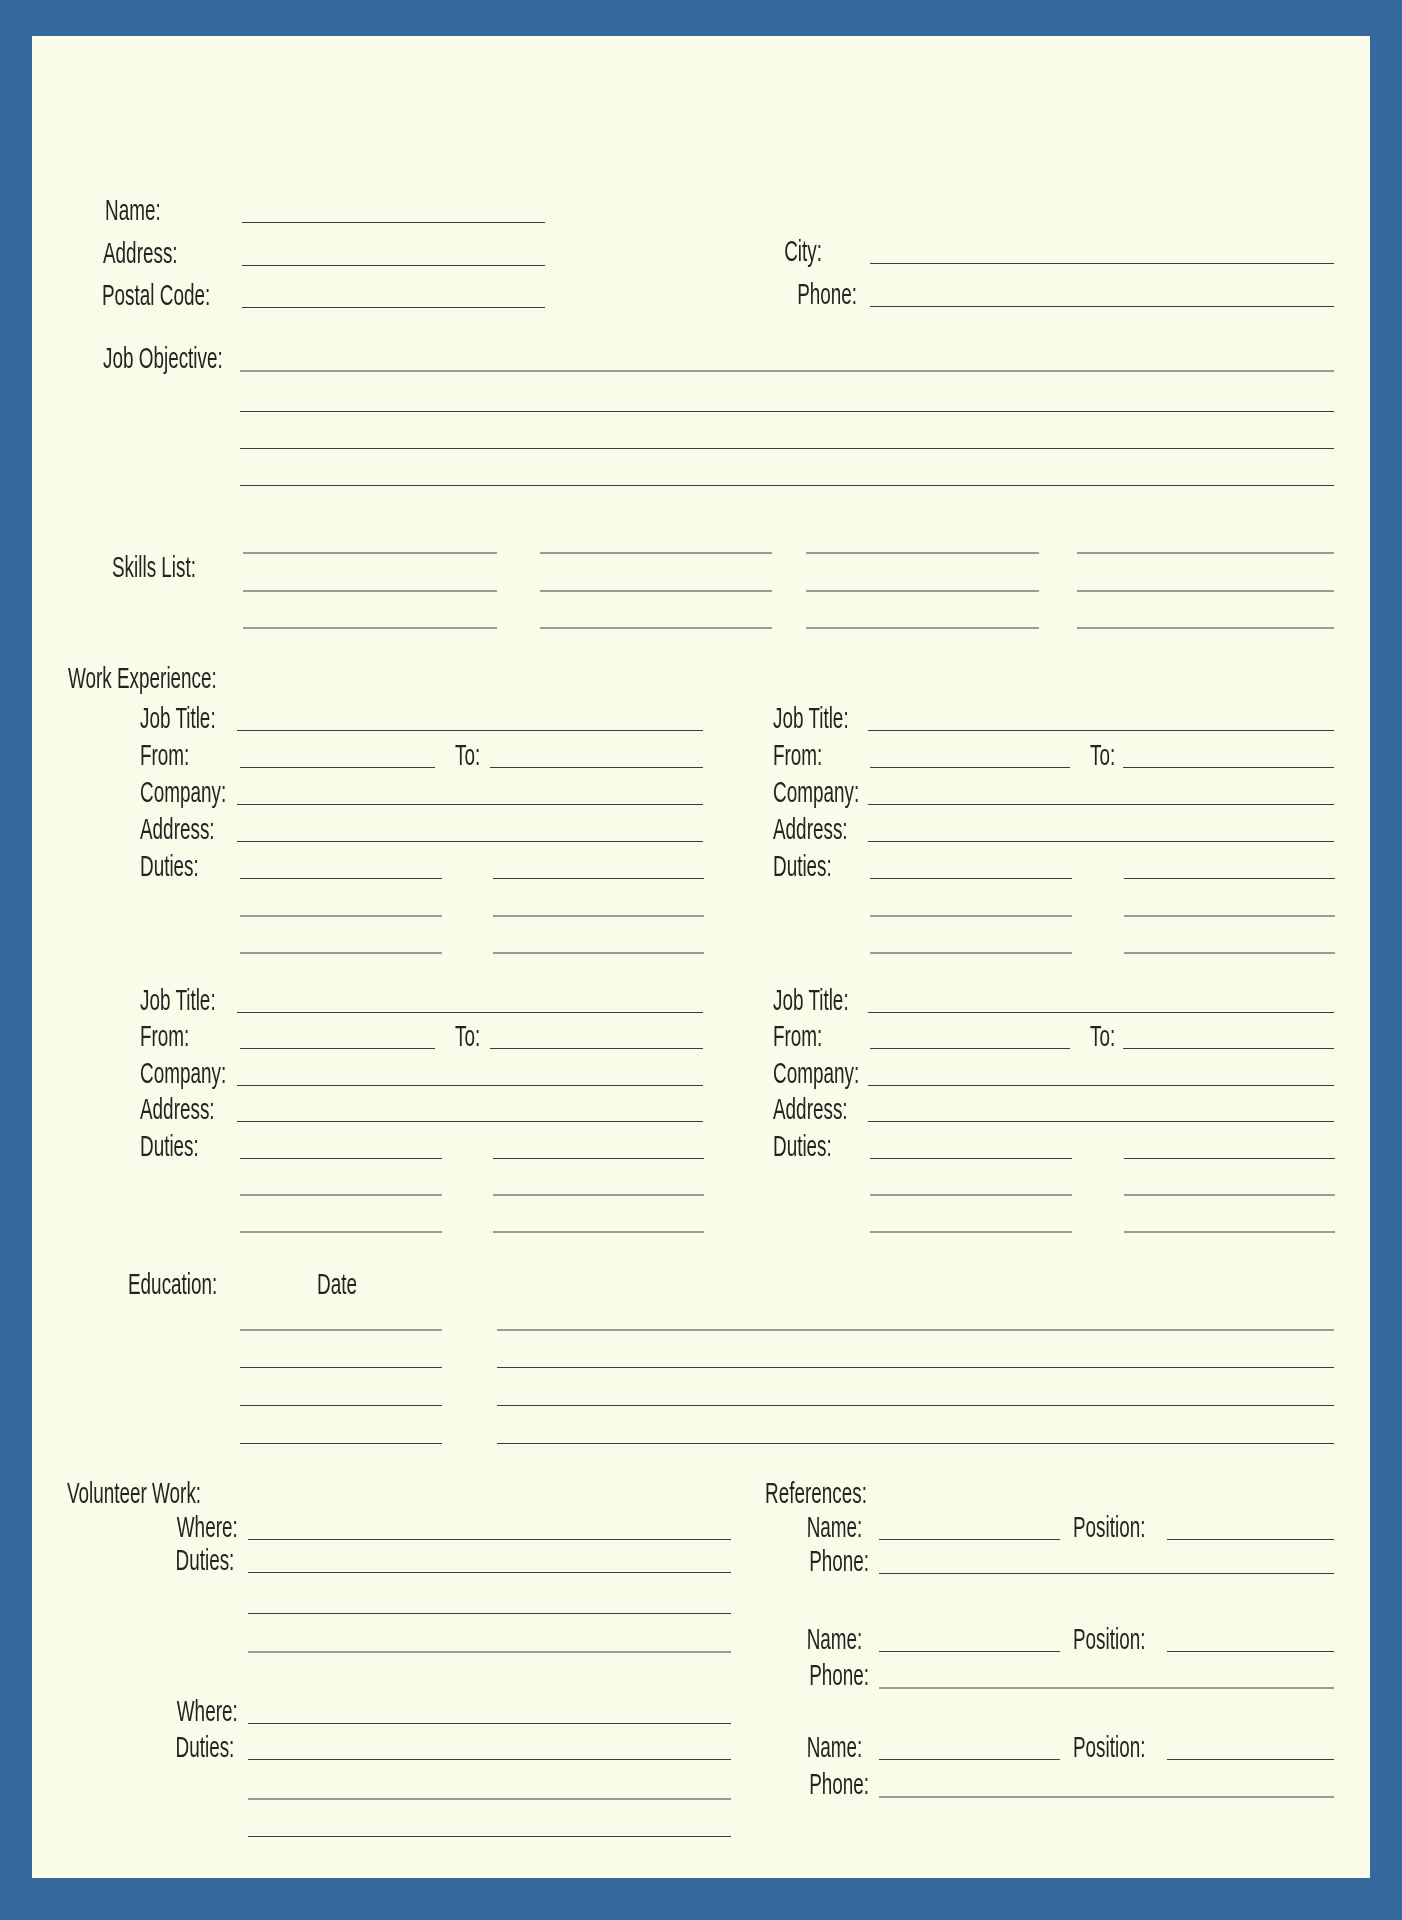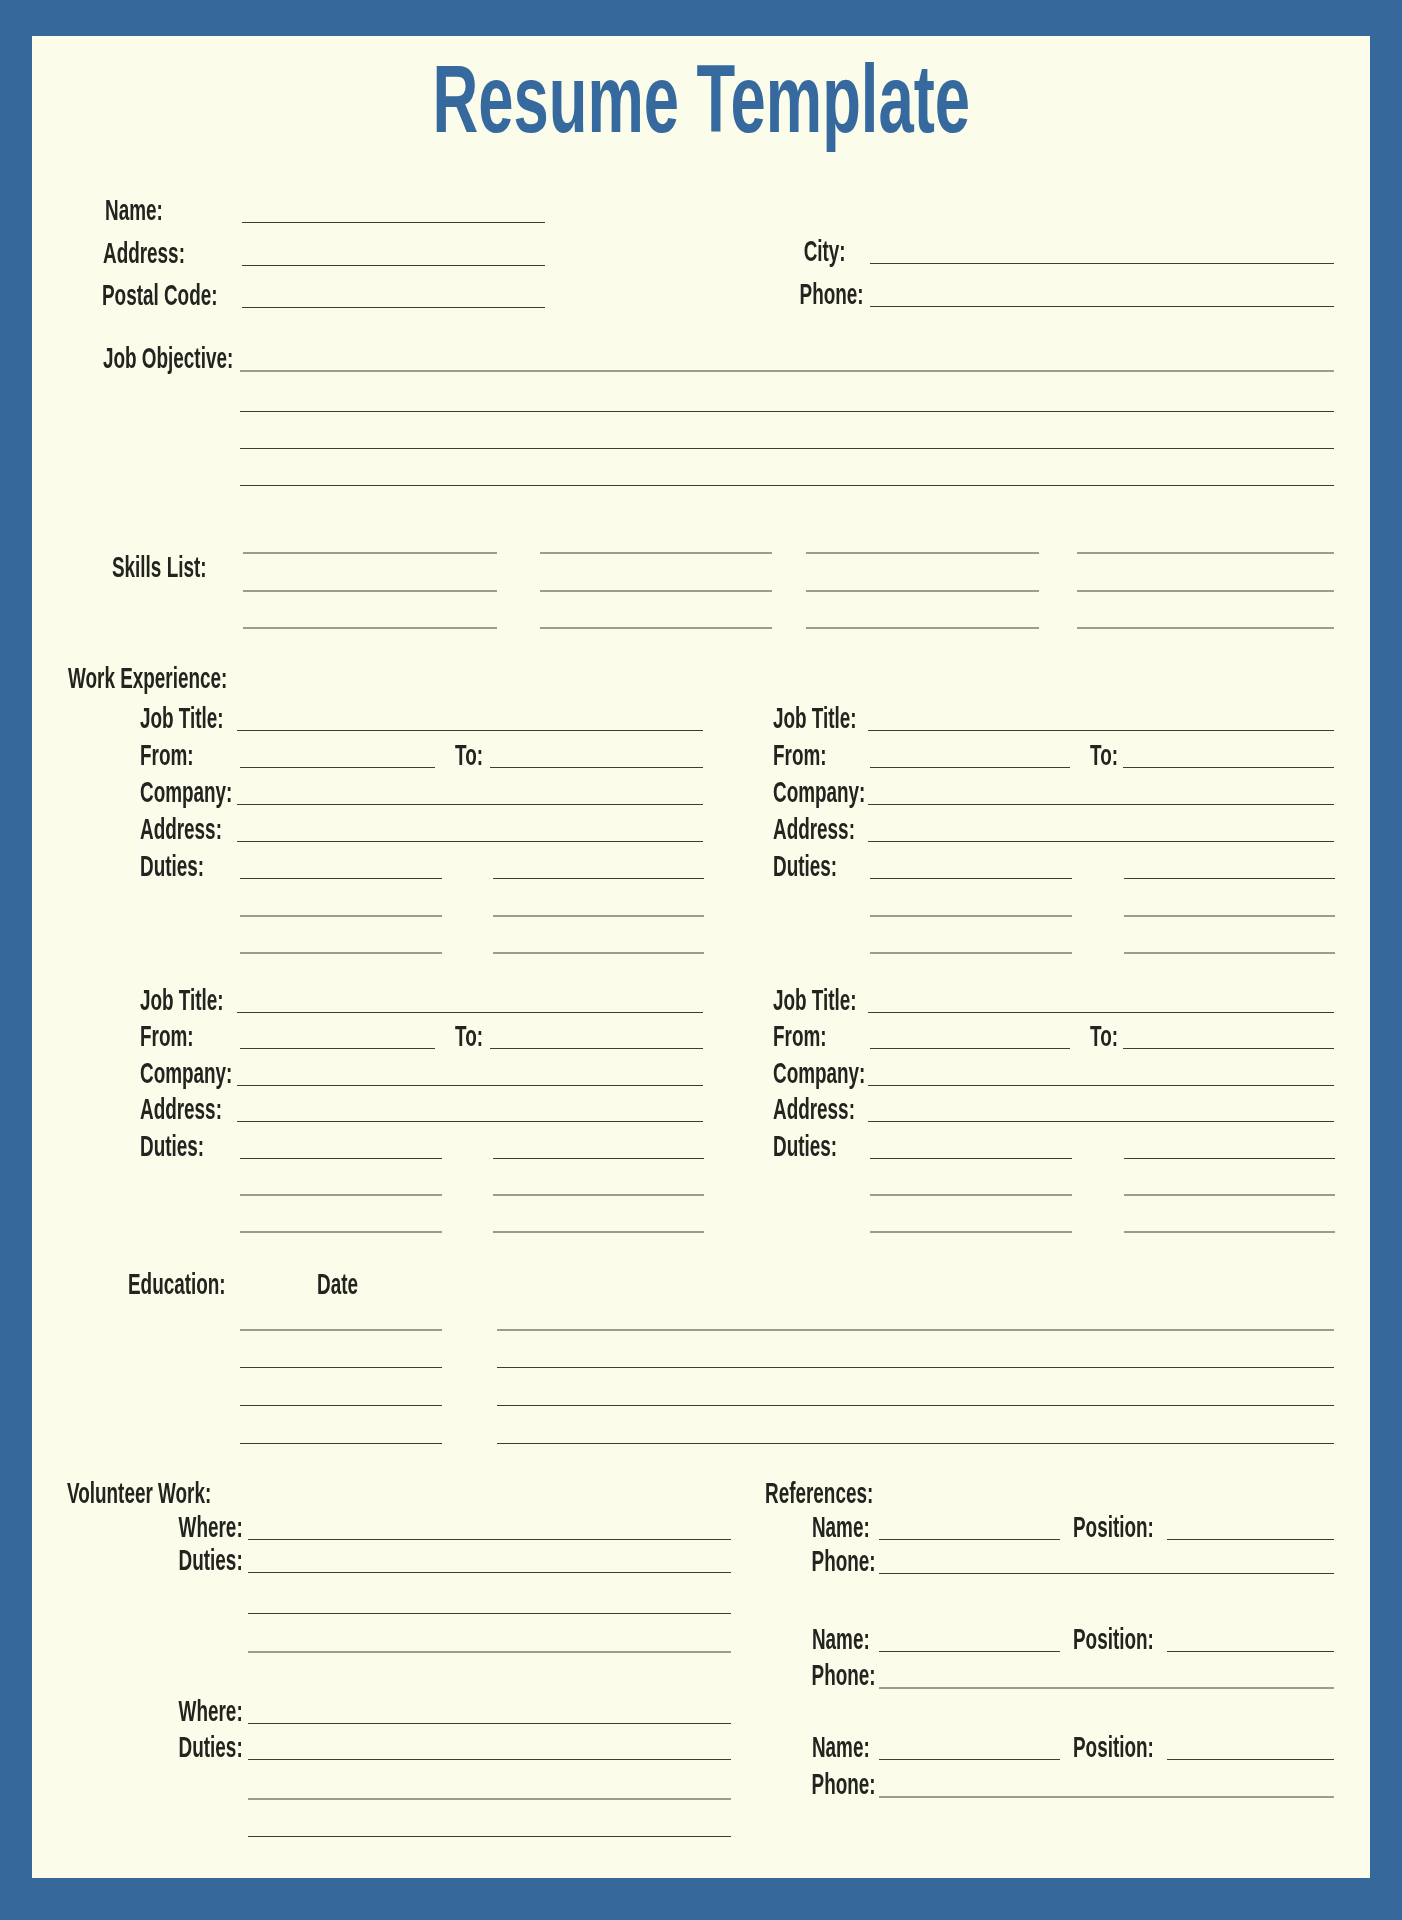--- a/index.html
+++ b/index.html
@@ -6,34 +6,33 @@
     --blue:#36689B; --title:#36699E; --paper:#FCFCEA;
     --dark:#3E3E38; --gray:#9C9C90; --ink:#232320;
   }
   html,body{margin:0;padding:0;background:#fff;}
   .page{position:relative;width:1402px;height:1920px;background:var(--blue);
         font-family:"Liberation Sans", sans-serif;overflow:hidden;}
   .paper{position:absolute;left:32px;top:36px;width:1338px;height:1842px;background:var(--paper);}
   .title{position:absolute;left:32px;top:51px;width:1338px;text-align:center;
          font-size:96px;line-height:96px;font-weight:bold;color:var(--title);white-space:nowrap;}
   .title>span{display:inline-block;transform:scaleX(0.66);transform-origin:50% 50%;}
-  .lb{position:absolute;font-size:30px;line-height:30px;color:var(--ink);white-space:nowrap;font-weight:bold;}
+  .lb{position:absolute;font-size:30px;line-height:30px;color:var(--ink);white-space:nowrap;}
   .lb>span{display:inline-block;transform:scaleX(0.63);transform-origin:0 50%;}
-  .lbr{text-align:center;}
+  .lbr{text-align:left;}
   .lbr>span{transform-origin:100% 50%;}
   .ln{position:absolute;height:0;border-top:1.6px solid var(--dark);}
   .lng{border-top:2.4px solid var(--gray);}
 </style>
 </head>
 <body>
 
 <div class="page">
   <div class="paper"></div>
 
-  <div class="title"><span>Resume Template</span></div>
 
   <div class="lb" style="left:105px;top:195px;"><span>Name:</span></div>
   <div class="ln" style="left:242px;top:222px;width:303px;"></div>
   <div class="lb" style="left:103px;top:238px;"><span>Address:</span></div>
   <div class="ln" style="left:242px;top:265px;width:303px;"></div>
   <div class="lb" style="left:102px;top:280px;"><span>Postal Code:</span></div>
   <div class="ln" style="left:242px;top:307px;width:303px;"></div>
 
   <div class="lb lbr" style="left:762px;top:236px;width:100px;"><span>City:</span></div>
   <div class="ln" style="left:870px;top:263px;width:464px;"></div>

